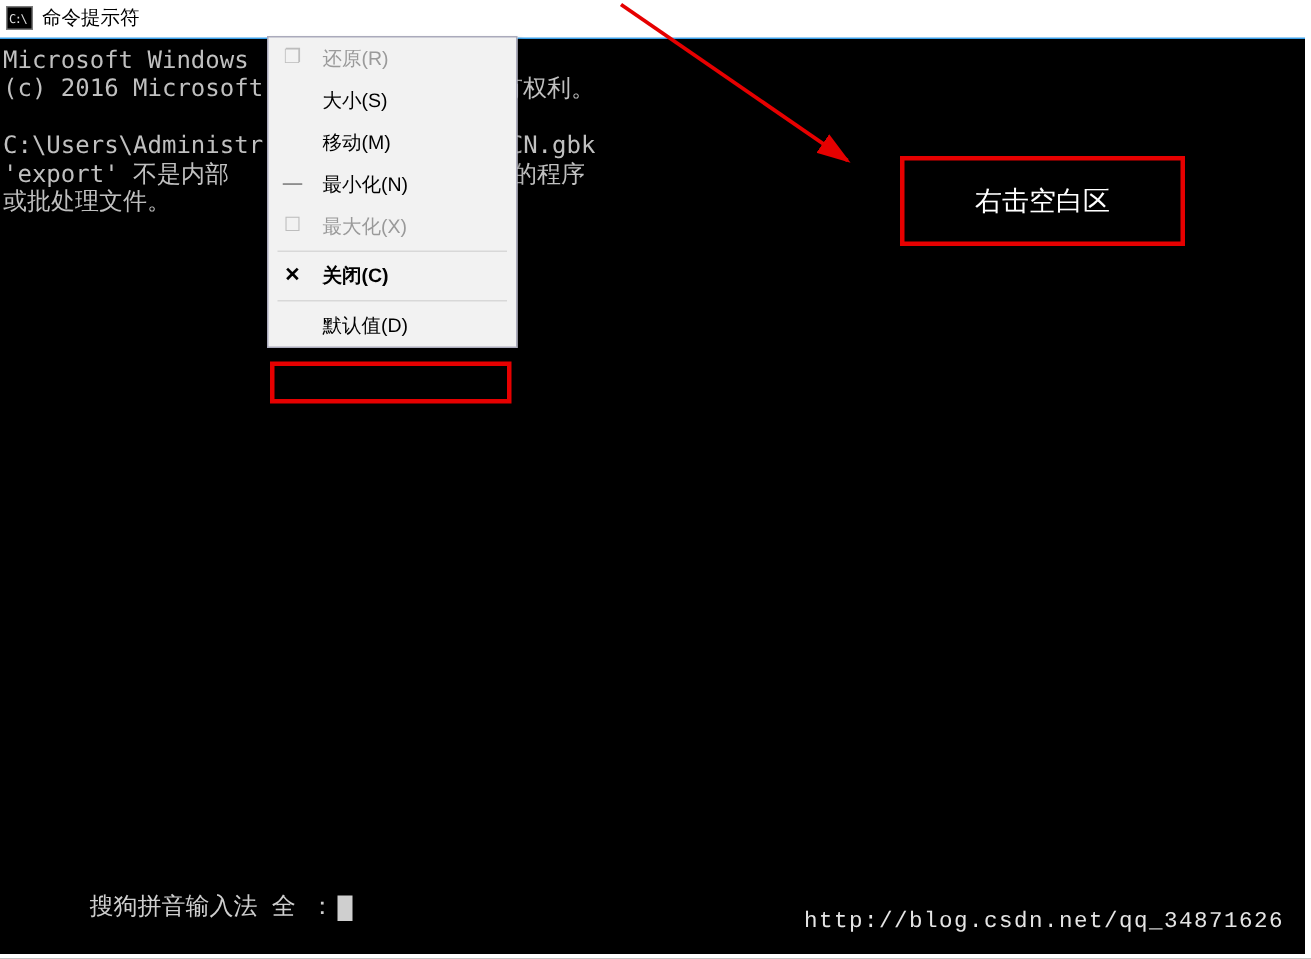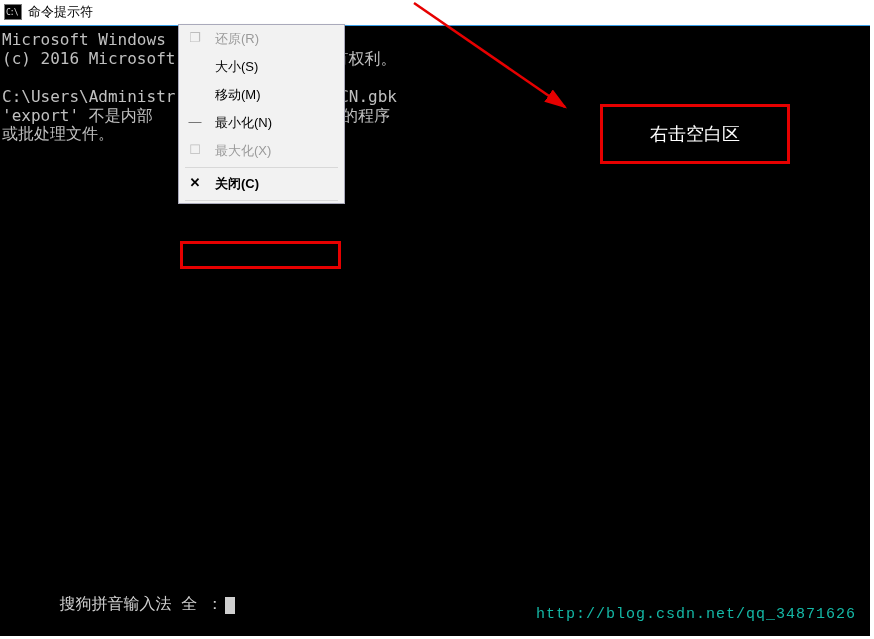--- a/index.html
+++ b/index.html
@@ -24,21 +24,21 @@
   
   .hl-prop{position:absolute;left:180px;top:241px;width:161px;height:28px;border:3px solid #e60000;pointer-events:none;box-sizing:border-box;}
   
   .annot-box{position:absolute;left:556px;top:104px;width:190px;height:60px;border:3px solid #e60000;box-sizing:border-box;display:flex;align-items:center;justify-content:center;color:#fff;font-family:"SimSun",serif;font-size:18px;margin-left:44px;}
   
   .annot-line{position:absolute;left:0;top:0;pointer-events:none;}
   
   .ime{position:absolute;left:2px;bottom:2px;color:#cfcfcf;font-family:Liberation Mono, monospace;font-size:16px;}
   .ime .cursor{display:inline-block;width:10px;height:17px;background:#cfcfcf;vertical-align:text-bottom;margin-left:2px;}
   
-  .watermark{position:absolute;right:14px;bottom:12px;color:#14b8a6;font-family:"Courier New",monospace;font-size:15px;letter-spacing:1px;}
+  .watermark{position:absolute;right:14px;bottom:12px;color:#e5e5e5;font-family:"Courier New",monospace;font-size:15px;letter-spacing:1px;}
 </style>
 </head>
 <body>
 
 <div class="stage">
 
   <div class="titlebar">
     <div class="icon"></div>
     <div class="title">命令提示符</div>
   </div>
@@ -74,20 +74,23 @@
     <div class="item disabled">
       <span class="ico">☐</span>
       <span>最大化(X)</span>
     </div>
     <div class="sep"></div>
     <div class="item" style="font-weight:bold">
       <span class="ico" style="font-weight:bold;color:#000">✕</span>
       <span>关闭(C)</span>
     </div>
     <div class="sep"></div>
+    <div class="item">
+      <span>默认值(D)</span>
+    </div>
   </div>
 
   <div class="hl-prop"></div>
 
   <svg class="annot-line" width="870" height="636">
     <defs>
       <marker id="ah" markerWidth="10" markerHeight="10" refX="8" refY="3" orient="auto">
         <path d="M0,0 L9,3 L0,6 Z" fill="#e60000"></path>
       </marker>
     </defs>

